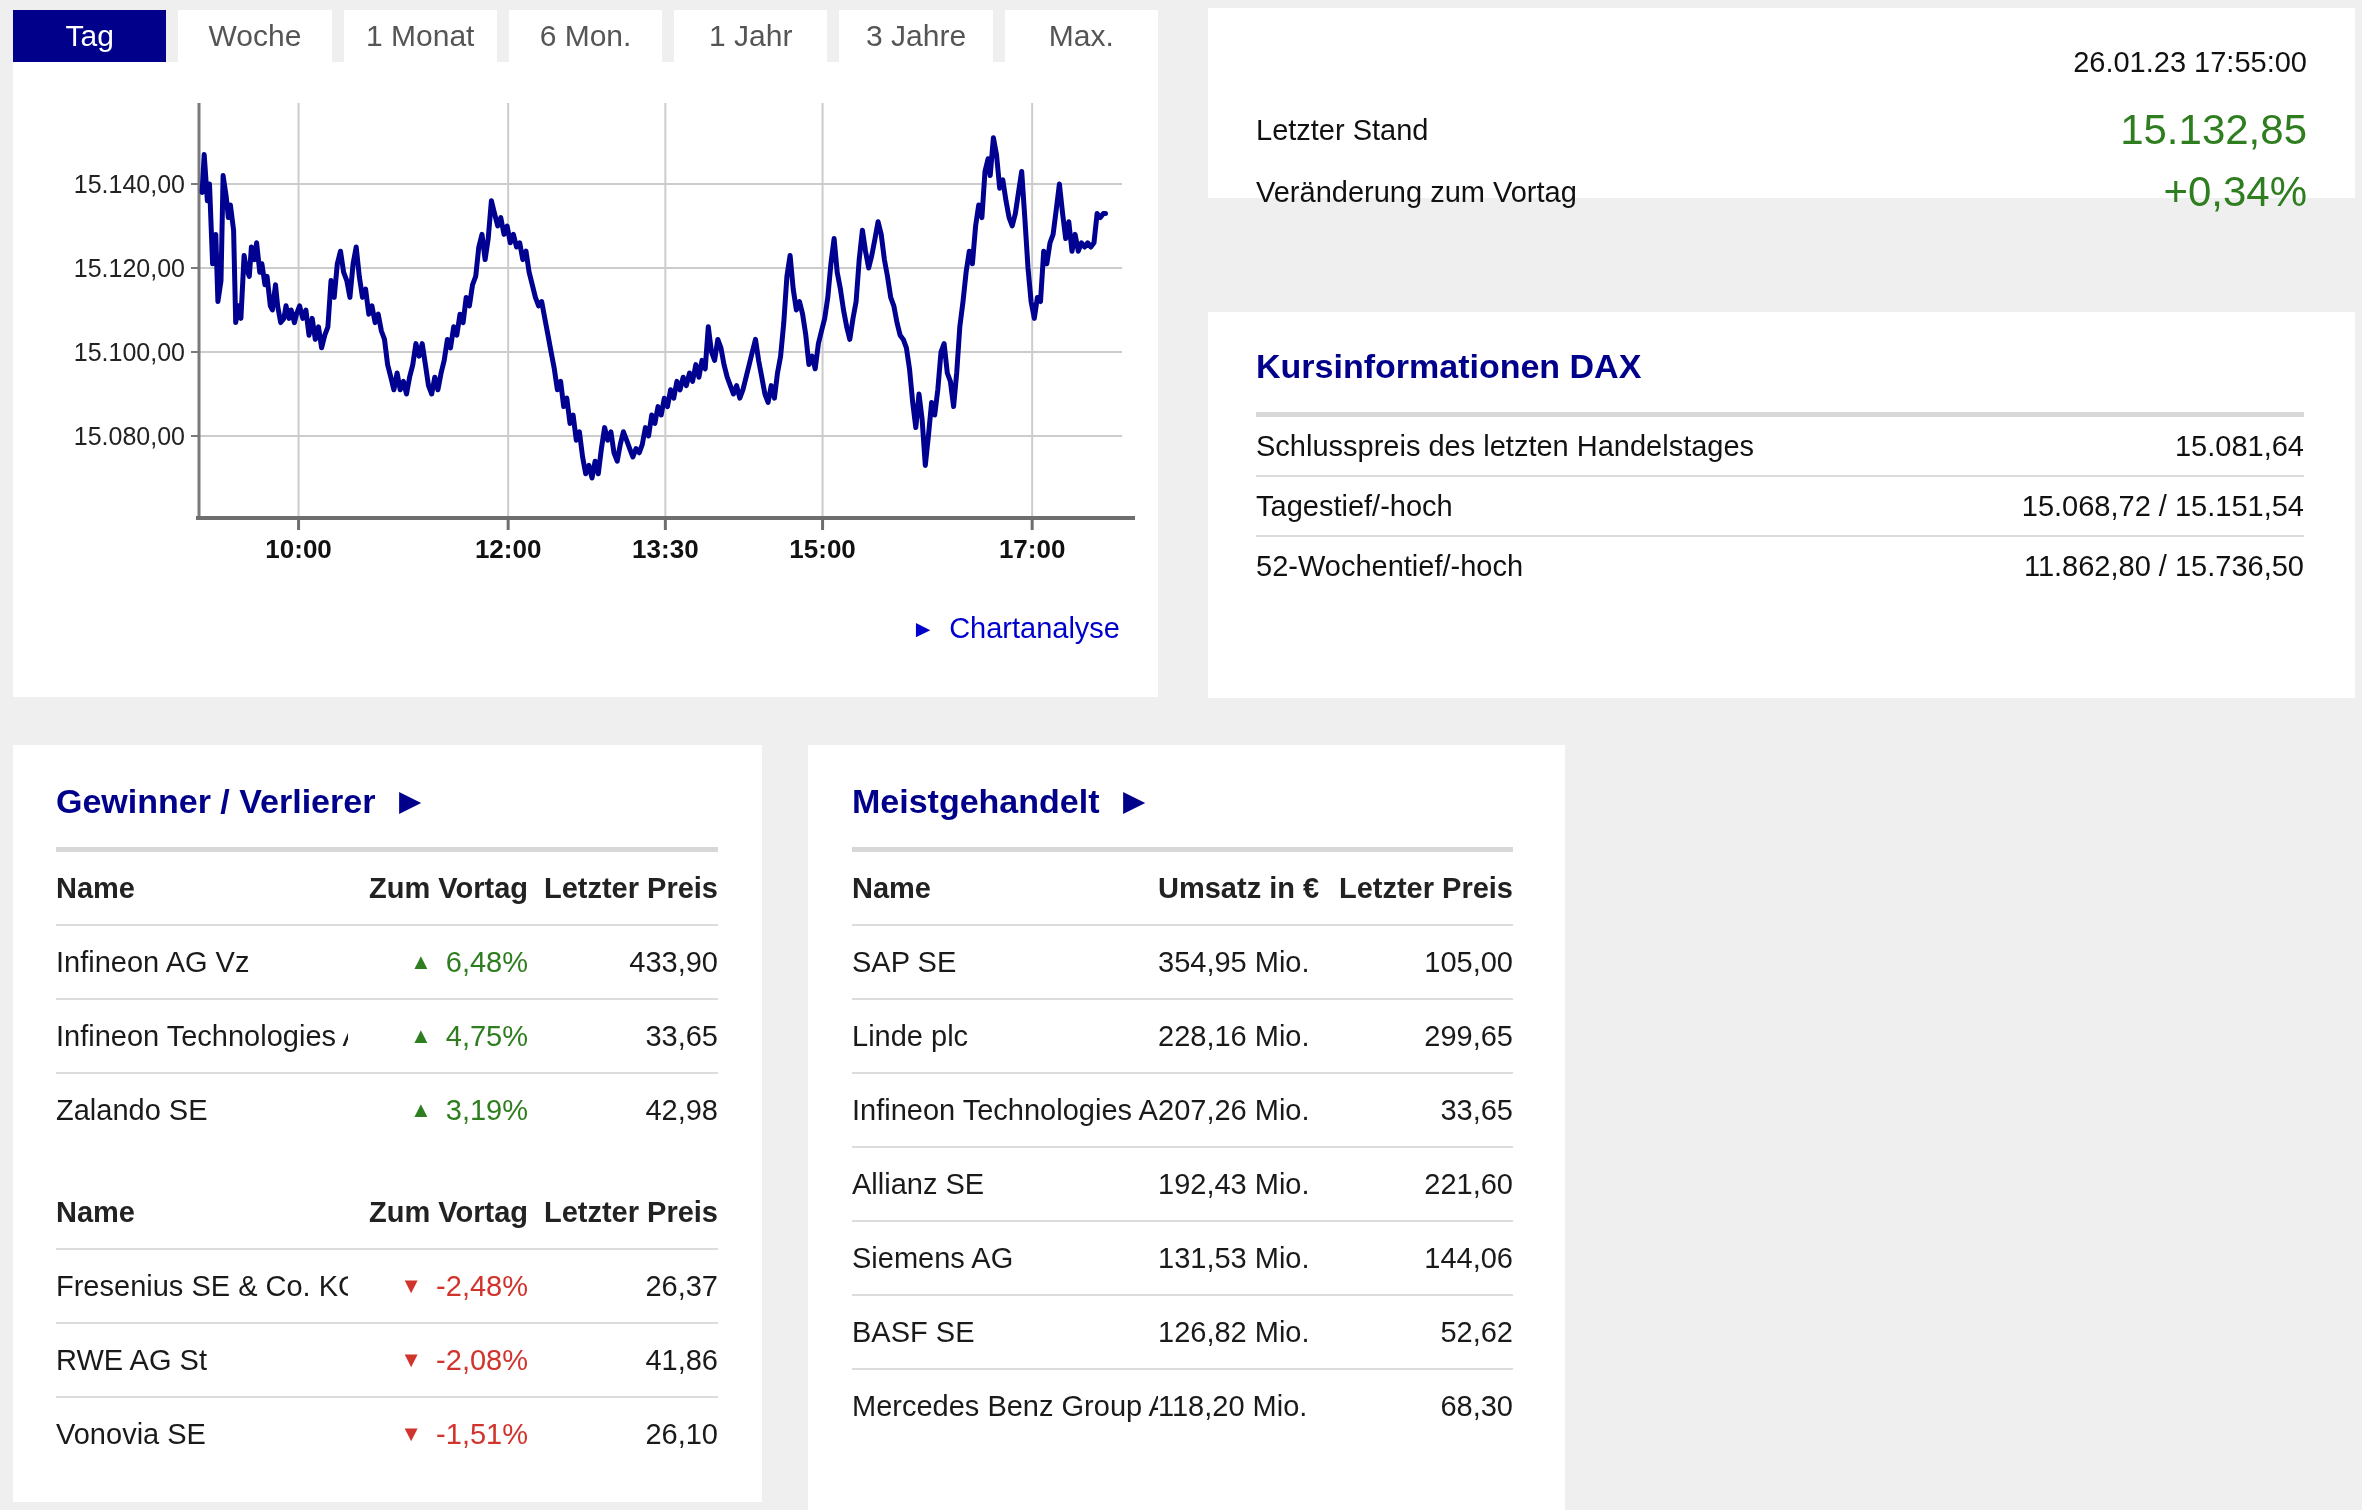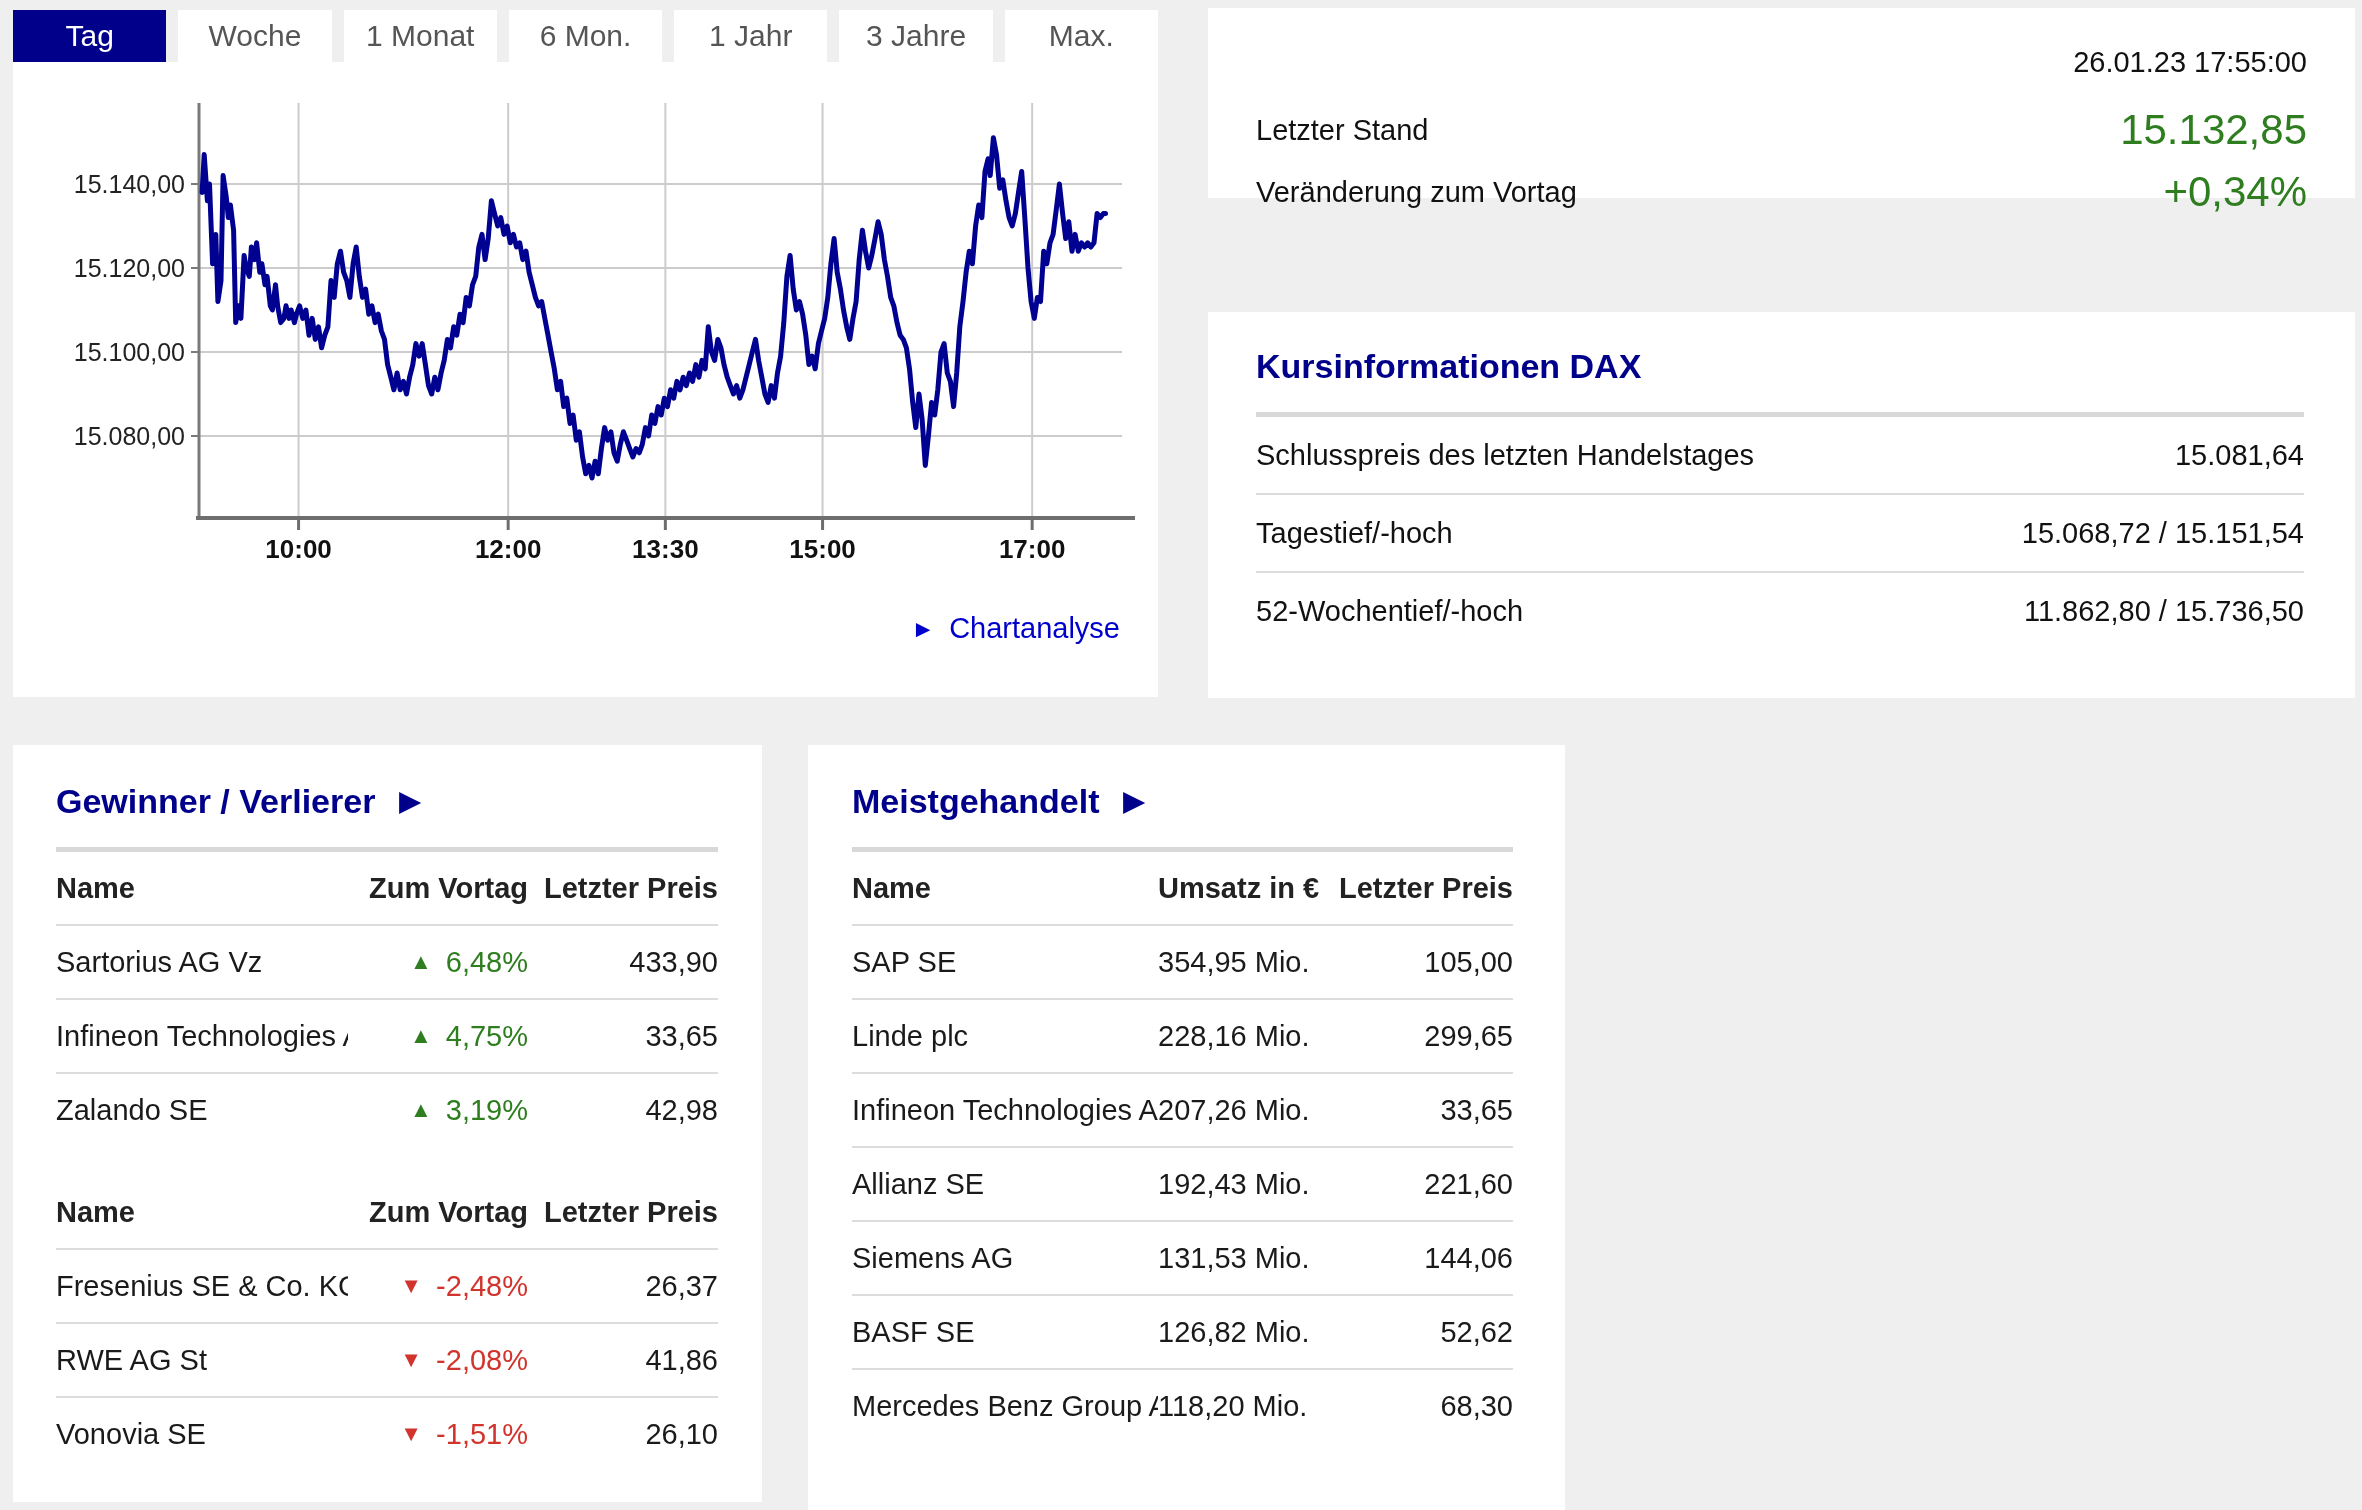--- a/index.html
+++ b/index.html
@@ -23,21 +23,21 @@
   .quote-card{left:1208px;top:8px;width:1147px;height:190px;padding:38px 48px 0 48px;}
   .q-ts{text-align:right;font-size:29px;color:#111;margin-bottom:20px;}
   .q-row{display:flex;justify-content:space-between;align-items:center;height:62px;}
   .q-label{font-size:29px;color:#111;}
   .q-value{font-size:42px;color:var(--positive-green,#2e7d1f);}
 
   .kursinfo{left:1208px;top:312px;width:1147px;height:386px;padding:34px 51px 0 48px;}
   .panel-title{font-size:34px;font-weight:bold;color:var(--navy,#00008b);line-height:40px;}
   .hr-thick{height:5px;background:#d8d8d8;margin-top:26px;}
   .hr{height:2px;background:#dcdcdc;}
-  .ki-row{height:76px;display:flex;justify-content:space-between;align-items:center;
+  .ki-row{height:58px;display:flex;justify-content:space-between;align-items:center;
           font-size:29px;color:#111;}
 
   .gl-panel{left:13px;top:745px;width:749px;height:757px;padding:36px 44px 0 43px;}
   .mt-panel{left:808px;top:745px;width:757px;height:877px;padding:36px 52px 0 44px;}
   .t-title{display:flex;align-items:center;gap:24px;font-size:34px;font-weight:bold;
            color:var(--navy,#00008b);cursor:pointer;line-height:40px;}
   .t-title .tri{font-size:27px;line-height:1;}
   .trow{height:72px;display:flex;align-items:center;font-size:29px;color:#1a1a1a;}
   .trow.head{font-weight:bold;color:#222;}
   .gap{height:30px;}
@@ -145,21 +145,21 @@
     <div class="trow head">
       <span class="cname">Name</span>
       <span class="cmid">
           <span>Zum Vortag</span>
         </span>
       <span class="cprice">Letzter Preis</span>
     </div>
     <div class="hr"></div>
 
     <div class="trow">
-      <span class="cname">Sartorius AG Vz</span>
+      <span class="cname">Infineon AG Vz</span>
       <span class="cmid">
         <span class="arr up">▲</span>
         <span class="pct up">6,48%</span>
       </span>
       <span class="cprice">433,90</span>
     </div>
     <div class="hr"></div>
 
     <div class="trow">
       <span class="cname">Infineon Technologies AG</span>

